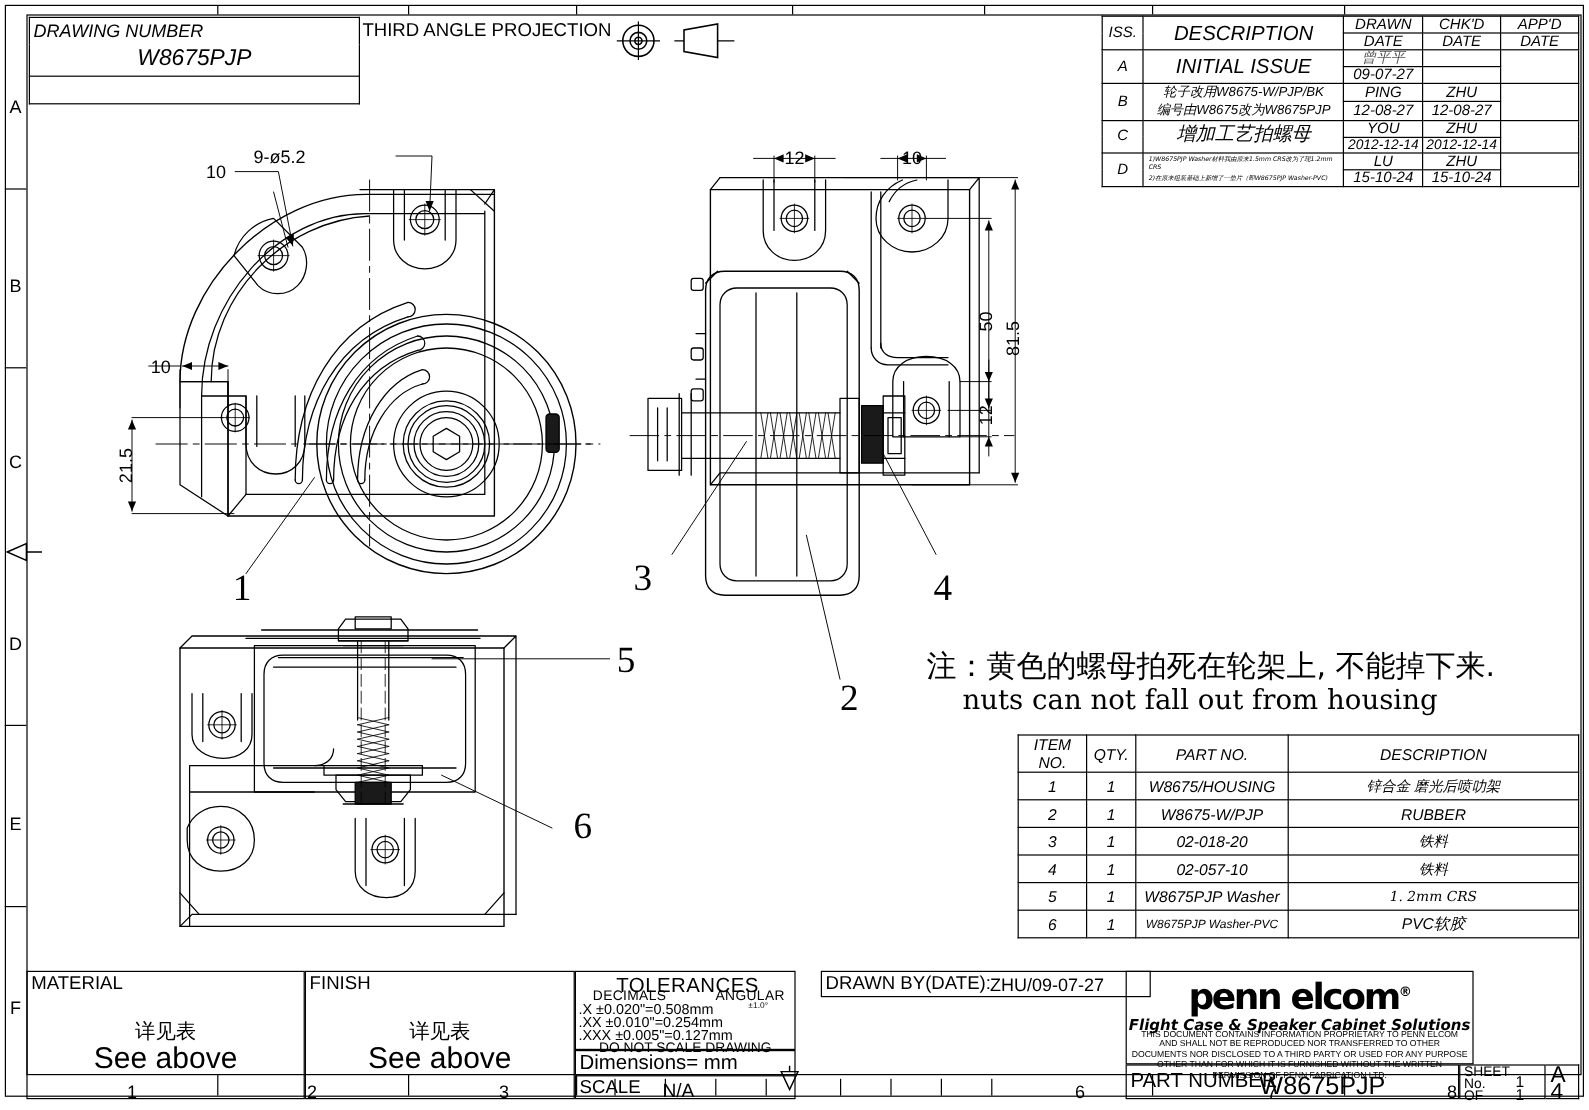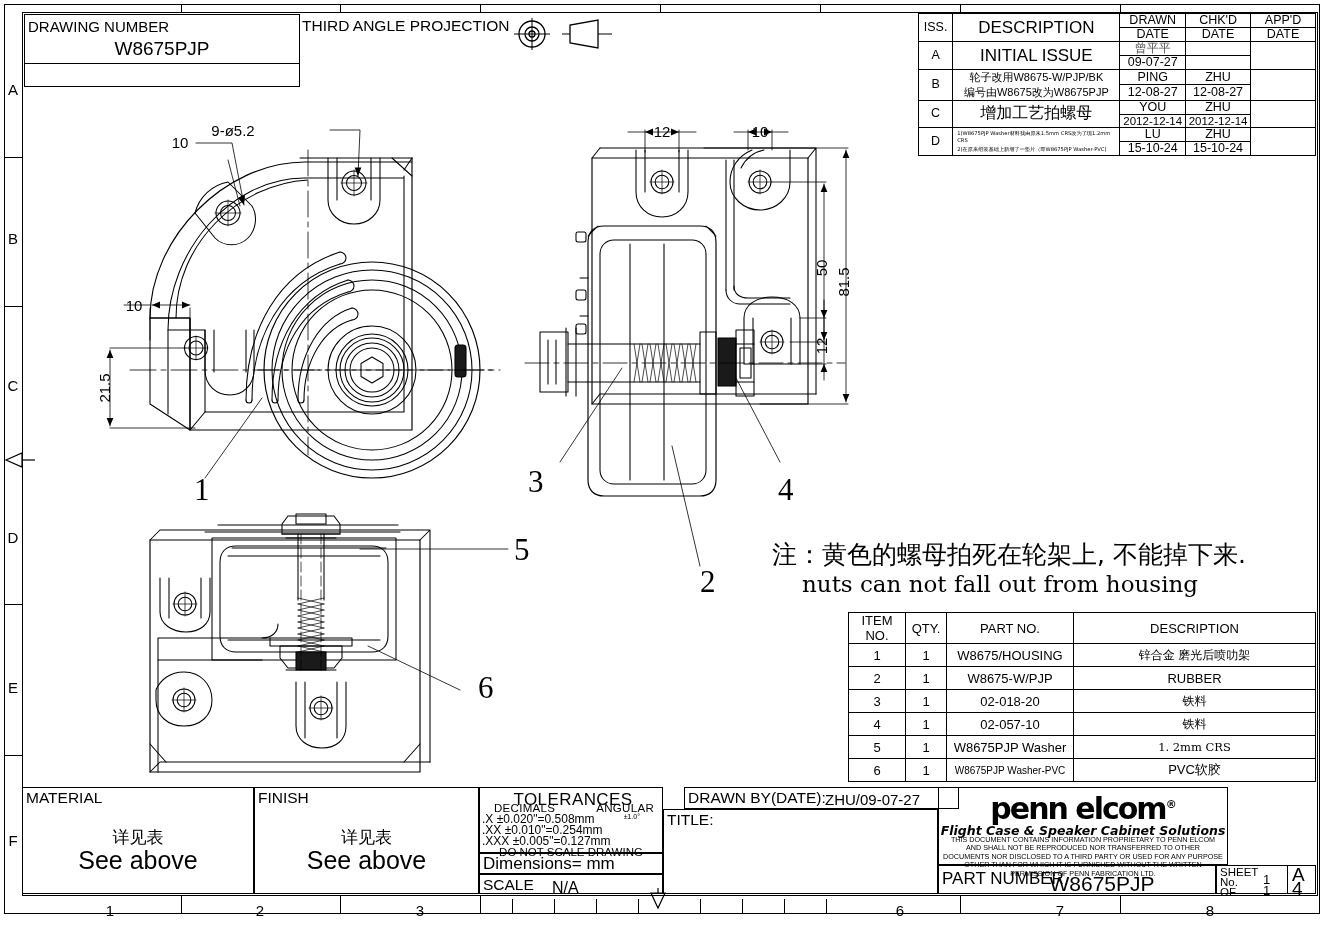--- a/index.html
+++ b/index.html
@@ -18,21 +18,21 @@
   
   .zone-b{position:absolute;height:14px;text-align:center;font-size:15px;line-height:14px;}
   .zone-div-b{position:absolute;top:895px;width:0;height:18px;border-left:1px solid #000;}
   .tickmark{position:absolute;top:899px;width:0;height:14px;border-left:1px solid #000;}
   .tick-top{position:absolute;top:5px;width:0;height:7px;border-left:1px solid #000;}
 
   
   .ctr-arrow{position:absolute;}
 
   
-  table.tbl{border-collapse:collapse;position:absolute;}
+  table.tbl{border-collapse:collapse;position:absolute;font-style:italic;}
   table.tbl td,table.tbl th{border:1px solid #000;padding:0;text-align:center;
       font-weight:normal;font-family:"Liberation Sans",sans-serif;}
 
   
   #rev-block{left:918px;top:13px;width:398px;}
   #rev-block td{font-size:12.5px;line-height:1.05;}
   .rev-iss{width:34px;font-size:16px;}
   .rev-desc{width:166px;}
   .rev-col{width:66px;font-size:13px;}
   .rev-hdr{font-size:14.5px;}
@@ -55,21 +55,21 @@
   .bom-qty{width:40px;}
   .bom-part{width:126px;}
   .bom-desc{text-align:left;padding-left:8px;}
 
   
   #note{left:772px;top:522px;width:545px;font-family:"DejaVu Sans",sans-serif;}
   #note .l1{font-size:25px;letter-spacing:0px;white-space:nowrap;margin-top:16px;}
   #note .l2{font-size:23px;font-family:"DejaVu Serif",serif;padding-left:30px;white-space:nowrap;}
 
   
-  .tb{position:absolute;border:1.4px solid #000;box-sizing:border-box;}
+  .tb{position:absolute;border:1.4px solid #000;box-sizing:border-box;margin-top:22px;}
   .tb .cap{position:absolute;left:3px;top:1px;font-size:15.5px;}
   .tb .ctr{position:absolute;left:0;right:0;text-align:center;}
 
   #tb-material{left:22px;top:787px;width:232px;height:107px;}
   #tb-finish{left:254px;top:787px;width:225px;height:107px;}
   #tb-tol{left:479px;top:787px;width:184px;height:66px;}
   #tb-dim{left:479px;top:853px;width:184px;height:21px;}
   #tb-scale{left:479px;top:874px;width:184px;height:20px;}
   #tb-drawnby{left:684px;top:787px;width:275px;height:22px;}
   #tb-title{left:663px;top:809px;width:275px;height:85px;}
@@ -346,24 +346,20 @@
   <div class="tb" id="tb-scale">
     <div class="cap">SCALE</div>
     <div class="abs" style="left:72px;top:4px;font-size:16px">N/A</div>
   </div>
 
   <div class="tb" id="tb-drawnby">
     <div class="cap">DRAWN BY(DATE):</div>
     <div class="abs" style="left:140px;top:3px;font-size:15px">ZHU/09-07-27</div>
   </div>
 
-  <div class="tb" id="tb-title">
-    <div class="cap">TITLE:</div>
-    <div class="abs" style="left:60px;top:1px;font-size:15px"></div>
-  </div>
 
   <div class="tb" id="tb-logo">
     <div class="logo-wrap">
       <div class="logo-main">
         <span style="letter-spacing:-2px">penn elcom</span><span style="font-size:11px;vertical-align:super">®</span>
       </div>
       <div class="logo-sub">Flight Case &amp; Speaker Cabinet Solutions</div>
     </div>
     <div class="logo-legal">THIS DOCUMENT CONTAINS INFORMATION PROPRIETARY TO PENN ELCOM  AND SHALL NOT BE REPRODUCED NOR TRANSFERRED TO OTHER DOCUMENTS NOR DISCLOSED TO A THIRD PARTY OR USED FOR ANY PURPOSE OTHER THAN FOR WHICH IT IS FURNISHED WITHOUT THE WRITTEN PERMISSION OF PENN FABRICATION LTD.</div>
   </div>

